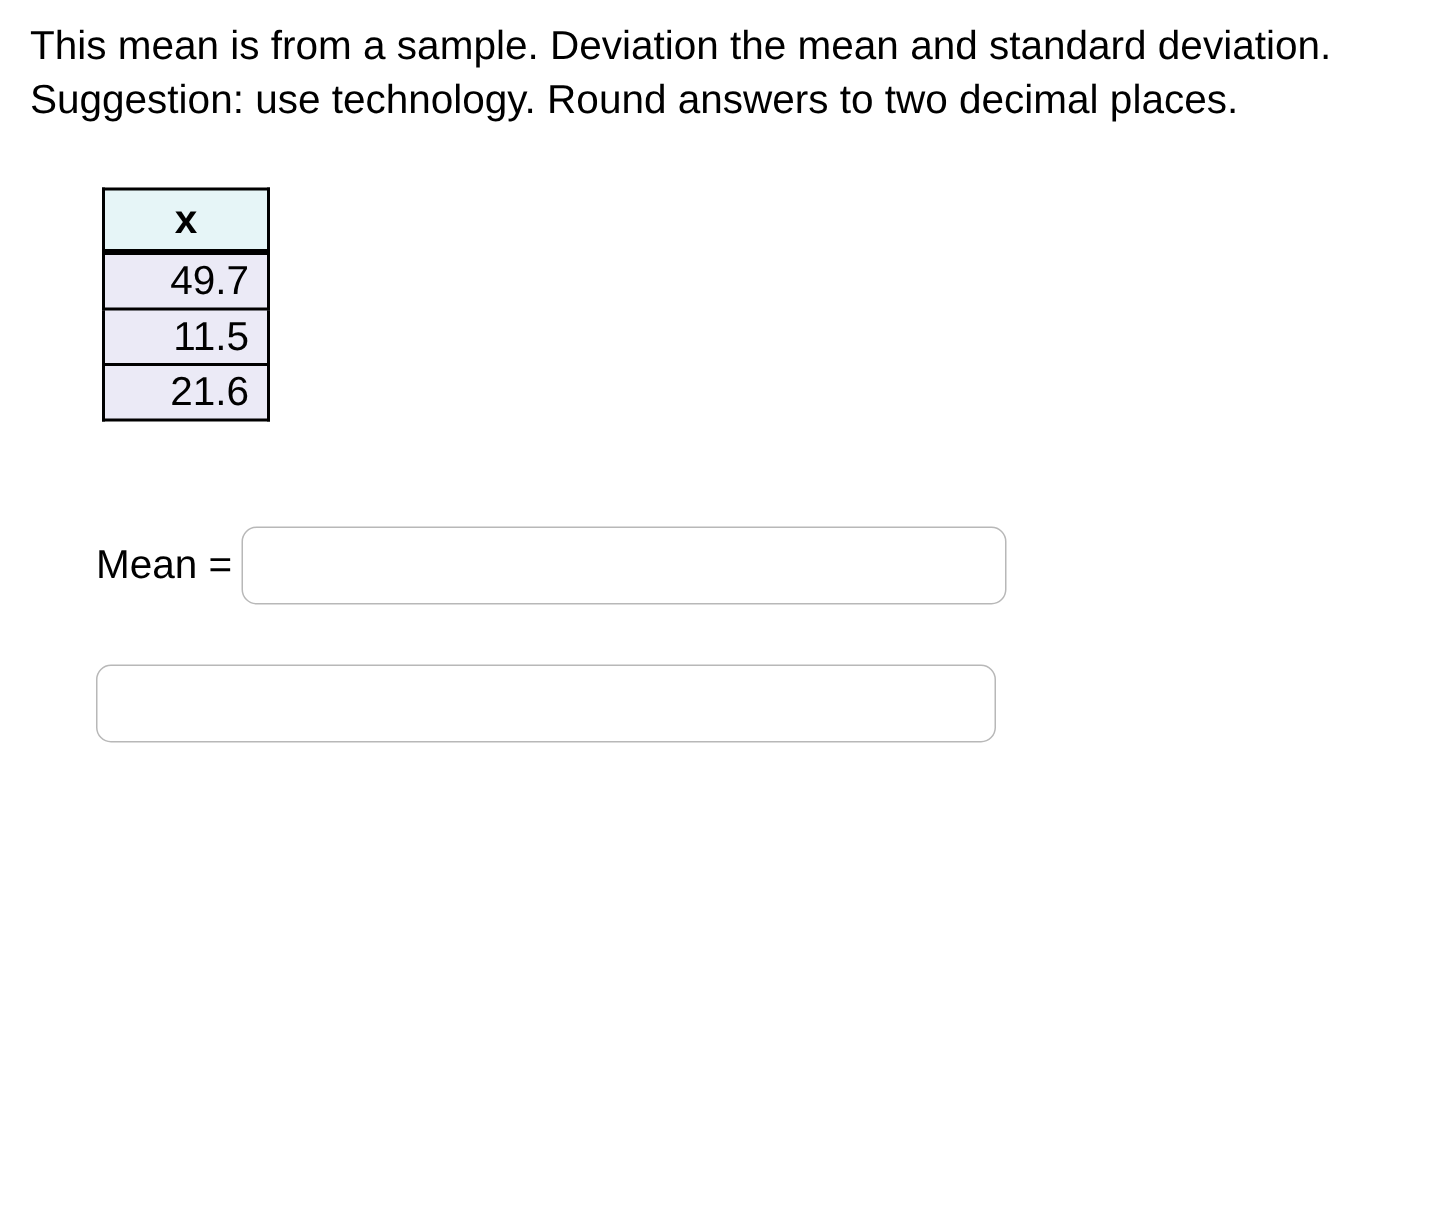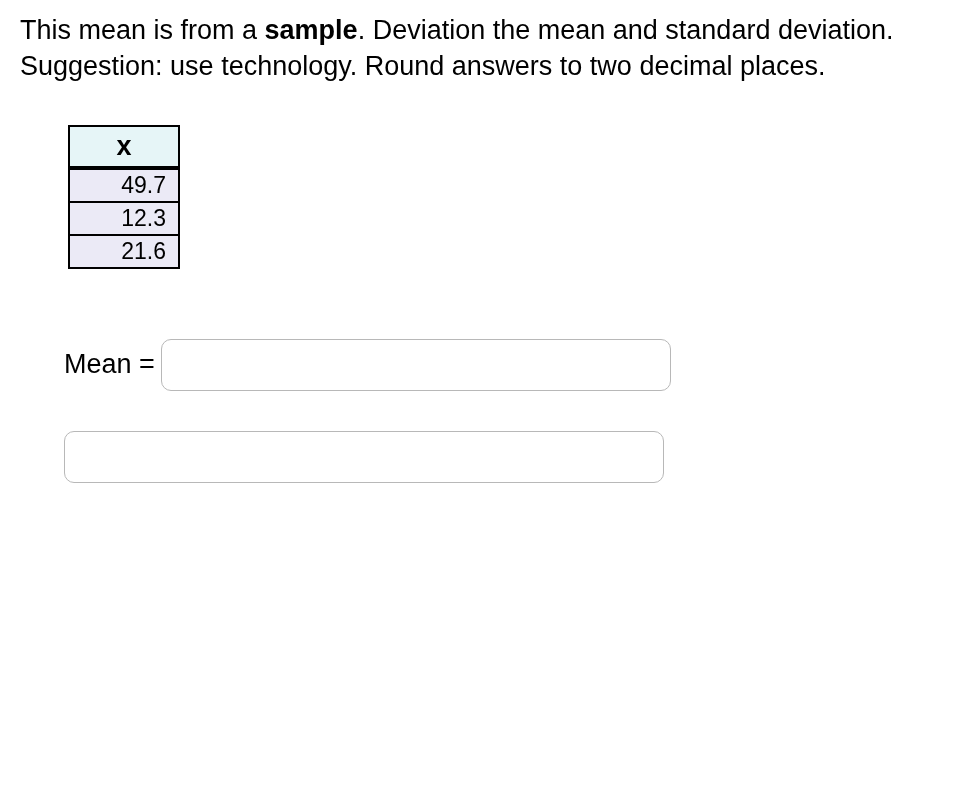--- a/index.html
+++ b/index.html
@@ -14,42 +14,42 @@
       background: #fff;
       width: 965px;
       height: 808px;
       padding: 12px 20px;
     }
     .prompt {
       line-height: 1.35;
       margin-bottom: 40px;
     }
     .bold {
-      font-weight: bold;
+      font-weight: normal;
     }
     .data-table {
       border-collapse: collapse;
       margin-left: 48px;
       margin-bottom: 70px;
     }
     .data-table th {
       background: #e6f5f7;
       border: 2px solid #000;
       border-bottom: 4px solid #000;
       text-align: center;
       font-weight: bold;
       padding: 4px 24px;
       font-size: 27px;
     }
     .data-table td {
       background: #ebeaf6;
       border: 2px solid #000;
       text-align: right;
       padding: 2px 12px 2px 40px;
-      font-size: 23px;
+      font-size: 27px;
       min-width: 110px;
     }
     .answer-row {
       display: flex;
       align-items: center;
       margin-bottom: 40px;
       margin-left: 44px;
     }
     .answer-label {
       font-size: 27px;
@@ -81,21 +81,21 @@
   <thead>
     <tr>
       <th>x</th>
     </tr>
   </thead>
   <tbody>
     <tr>
         <td>49.7</td>
       </tr>
     <tr>
-        <td>12.3</td>
+        <td>11.5</td>
       </tr>
     <tr>
         <td>21.6</td>
       </tr>
   </tbody>
 </table>
 
 <div class="answer-row">
   <span class="answer-label">Mean = </span>
   <input type="text" class="answer-input input-mean" value="" style="">

